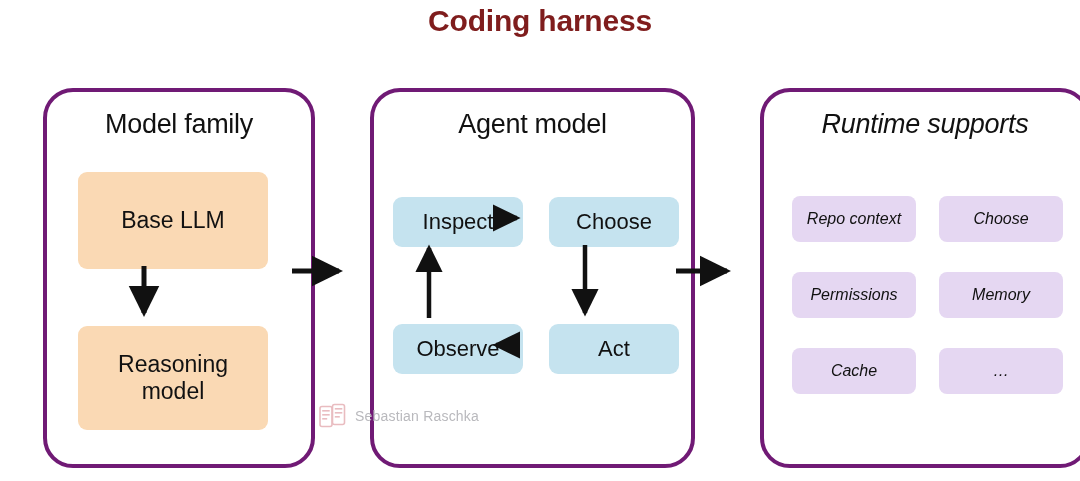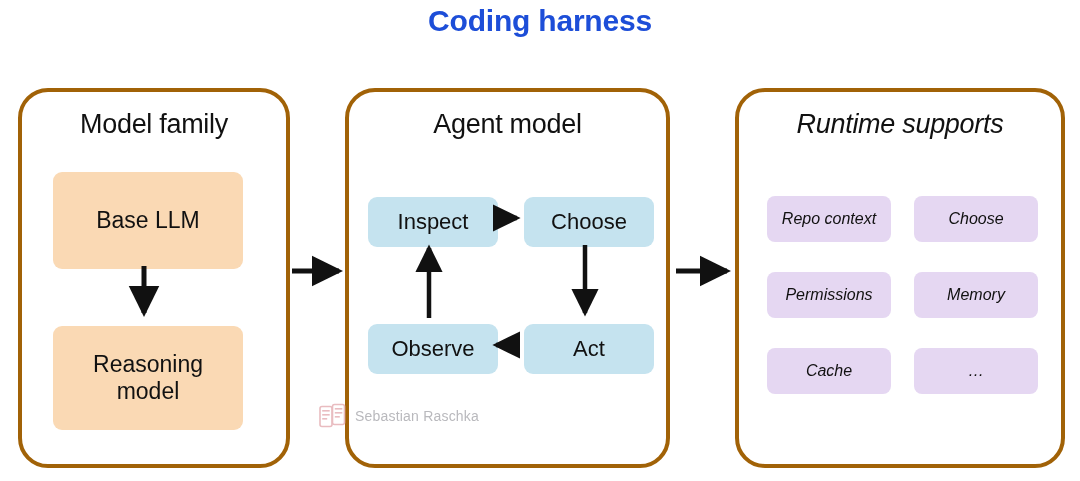--- a/index.html
+++ b/index.html
@@ -19,30 +19,31 @@
   
   .title {
     position: absolute;
     top: 4px;
     left: 0;
     width: 1080px;
     text-align: center;
     font-size: 30px;
     font-weight: bold;
     letter-spacing: -0.2px;
-    color: #1d4ed8;
+    color: #7f1d1d;
   }
 
   
   .panel {
     position: absolute;
     background: #ffffff;
-    border: 4px solid #a16207;
+    border: 4px solid #701a75;
     border-radius: 30px;
     box-sizing: border-box;
+    margin-left: 25px;
   }
   #panel-model    { left: 18px;  top: 88px; width: 272px; height: 380px; }
   #panel-agent    { left: 345px; top: 88px; width: 325px; height: 380px; }
   #panel-runtime  { left: 735px; top: 88px; width: 330px; height: 380px; font-style: italic; }
 
   .panel-title {
     position: absolute;
     top: 17px;
     left: 0;
     width: 100%;

